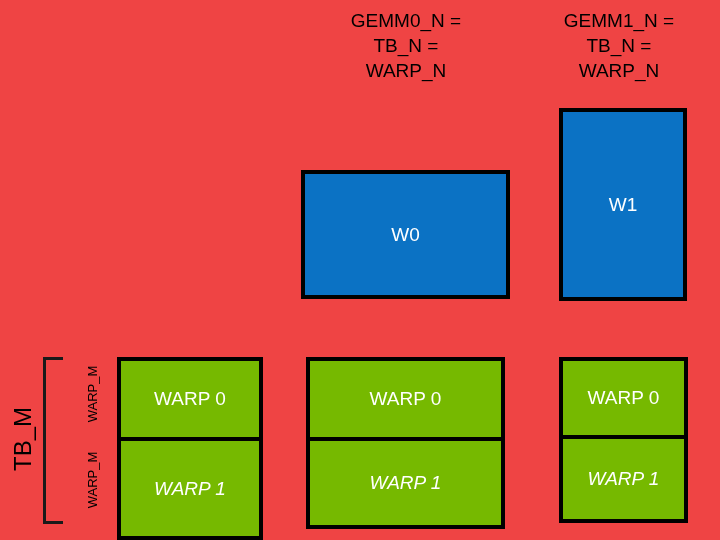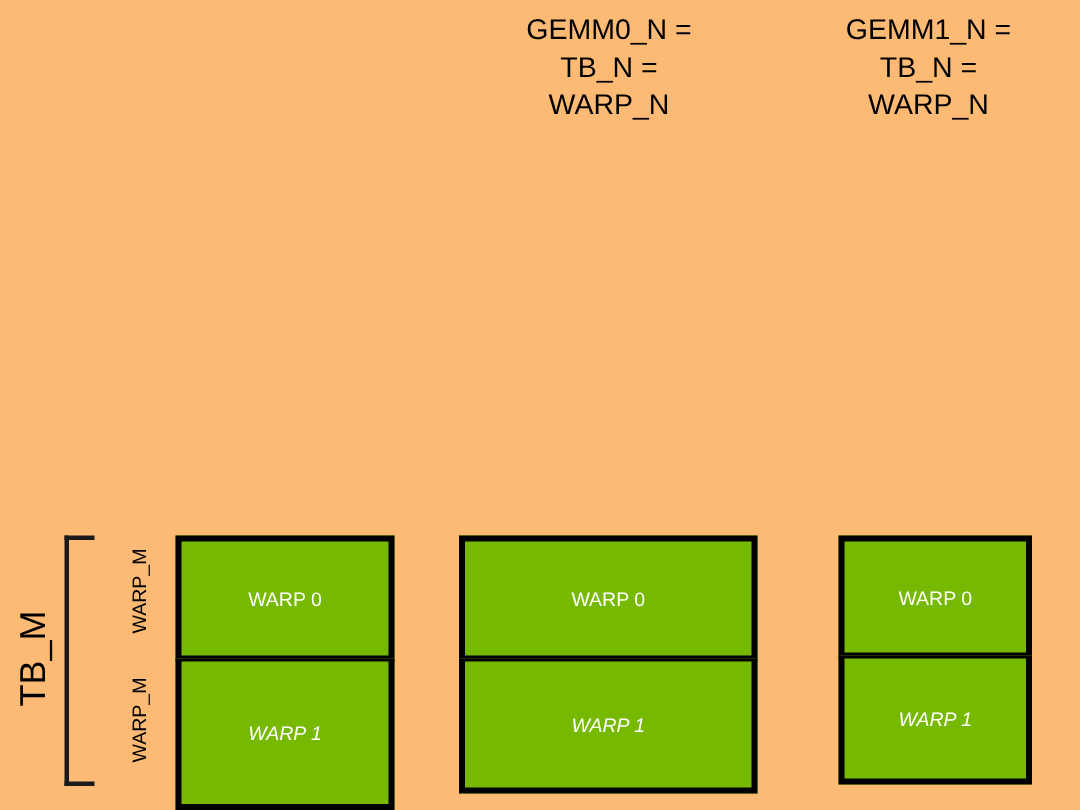--- a/index.html
+++ b/index.html
@@ -7,21 +7,21 @@
     padding: 0;
     background: #ffffff;
   }
   body {
     font-family: "Liberation Sans", sans-serif;
   }
   #canvas {
     position: relative;
     width: 720px;
     height: 540px;
-    background: #fdba74;
+    background: #ef4444;
     overflow: hidden;
   }
 
   
   .col-caption {
     position: absolute;
     text-align: center;
     font-size: 19px;
     line-height: 25px;
     color: #000000;
@@ -50,21 +50,21 @@
   
   .green-stack {
     position: absolute;
     box-sizing: border-box;
   }
   .green-cell {
     box-sizing: border-box;
     background: #76B900;
     border: 4px solid #000000;
     color: #ffffff;
-    font-size: 13px;
+    font-size: 19px;
     display: flex;
     align-items: center;
     justify-content: center;
     font-family: "Liberation Sans", sans-serif;
   }
   .green-cell.lower { border-top-width: 2px; margin-top: -2px; font-style: italic; }
 
   #stack-0 { left: 117px; top: 357px; width: 146px; height: 183px; }
   #stack-1 { left: 306px; top: 357px; width: 199px; height: 172px; }
   #stack-2 { left: 559px; top: 357px; width: 129px; height: 166px; }
@@ -125,21 +125,23 @@
 <div id="canvas">
 
   <div class="col-caption" id="caption-gemm0">GEMM0_N =
 TB_N =
 WARP_N</div>
 
   <div class="col-caption" id="caption-gemm1">GEMM1_N =
 TB_N =
 WARP_N</div>
 
+  <div class="blue-box" id="box-w0">W0</div>
 
+  <div class="blue-box" id="box-w1">W1</div>
 
   <div class="green-stack" id="stack-0">
     <div class="green-cell">WARP 0</div>
     <div class="green-cell lower">WARP 1</div>
   </div>
 
   <div class="green-stack" id="stack-1">
     <div class="green-cell">WARP 0</div>
     <div class="green-cell lower">WARP 1</div>
   </div>

